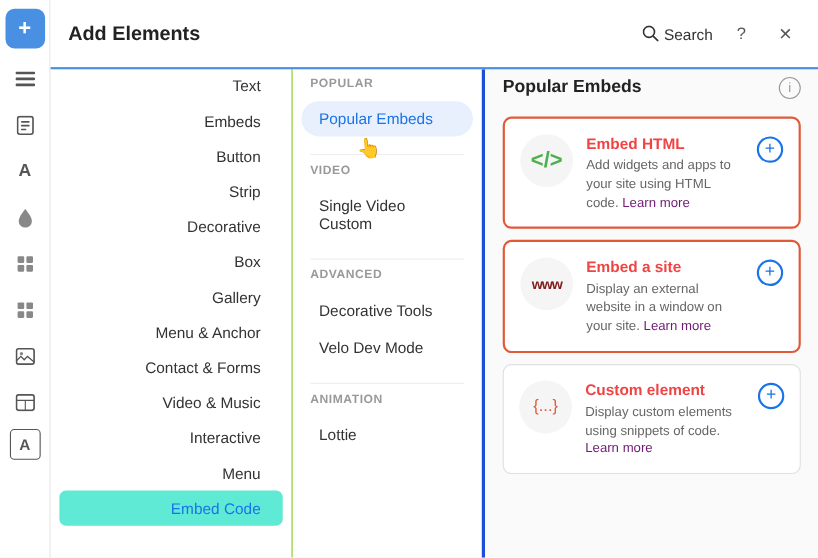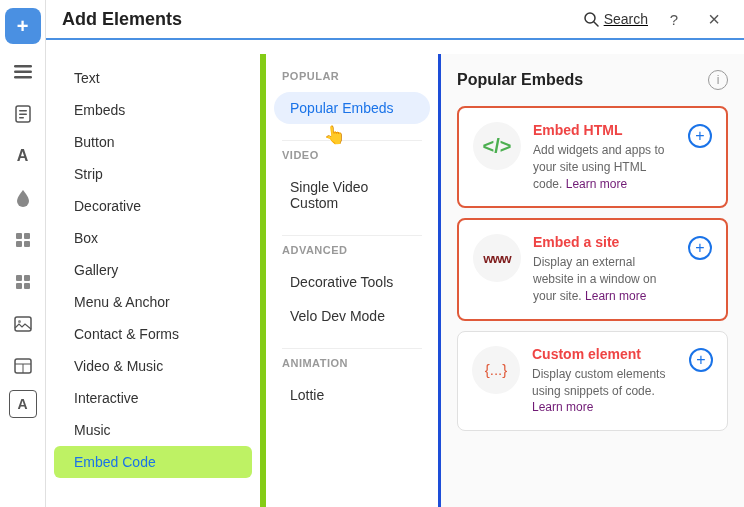--- a/index.html
+++ b/index.html
@@ -47,24 +47,25 @@
     .main-panel {
       display: flex;
       flex: 1;
       background: #fff;
       flex-direction: row;
     }
 
     
     .add-elements-panel {
       width: 220px;
-      border-right: 6px solid #84cc16;
+      border-right: 1px solid #84cc16;
       display: flex;
       flex-direction: column;
       flex-shrink: 0;
+      text-align: right;
     }
     .header-btn {
       background: none;
       border: none;
       cursor: pointer;
       color: #555;
       font-size: 16px;
       display: flex;
       align-items: center;
       justify-content: center;
@@ -81,21 +82,21 @@
     }
     .nav-item {
       padding: 8px 20px;
       font-size: 14px;
       color: #333;
       cursor: pointer;
       border-radius: 6px;
       margin: 0 8px;
     }
     .nav-item.active {
-      background: #bef264;
+      background: #5eead4;
       color: #1a73e8;
       font-weight: 500;
     }
 
     
     .middle-col {
       width: 175px;
       border-right: 3px solid #1d4ed8;
       padding: 16px 0;
       flex-shrink: 0;
@@ -293,24 +294,24 @@
       <rect x="1" y="1" width="16" height="14" rx="2" stroke="#555" stroke-width="1.5" fill="none"></rect>
       <line x1="1" y1="6" x2="17" y2="6" stroke="#555" stroke-width="1"></line>
       <line x1="9" y1="6" x2="9" y2="15" stroke="#555" stroke-width="1"></line>
     </svg>
   </div>
   <div class="left-sidebar-icon" style="font-size:14px;font-weight:bold;color:#555;border:1.5px solid #555;border-radius:4px;width:28px;height:28px;">A</div>
 </div>
 
 <div class="main-panel" style="position:relative;">
 
-  <div style="position:absolute;top:0;left:0;right:0;height:40px;background:#fff;border-bottom:2px solid #4a90e2;display:flex;align-items:center;padding:0 16px;justify-content:space-between;z-index:10;">
+  <div style="position:absolute;top:0;left:0;right:0;height:63px;background:#fff;border-bottom:2px solid #4a90e2;display:flex;align-items:center;padding:0 16px;justify-content:space-between;z-index:10;">
     <div style="font-size:18px;font-weight:600;color:#222;">Add Elements</div>
     <div style="display:flex;align-items:center;gap:12px;">
-      <div style="display:flex;align-items:flex-end;gap:5px;cursor:pointer;text-decoration:underline;">
+      <div style="display:flex;align-items:flex-start;gap:5px;cursor:pointer;">
         <svg width="15" height="15" viewBox="0 0 15 15" fill="none">
           <circle cx="6" cy="6" r="5" stroke="#333" stroke-width="1.5"></circle>
           <line x1="10" y1="10" x2="14" y2="14" stroke="#333" stroke-width="1.5" stroke-linecap="round"></line>
         </svg>
         <span style="font-size:14px;color:#333;">Search</span>
       </div>
       <button class="header-btn" style="font-size:15px;color:#555;background:none;border:none;cursor:pointer;">?</button>
       <button class="header-btn" style="font-size:20px;color:#555;background:none;border:none;cursor:pointer;line-height:1;">×</button>
     </div>
   </div>
@@ -321,21 +322,21 @@
       <div class="nav-item">Embeds</div>
       <div class="nav-item">Button</div>
       <div class="nav-item">Strip</div>
       <div class="nav-item">Decorative</div>
       <div class="nav-item">Box</div>
       <div class="nav-item">Gallery</div>
       <div class="nav-item">Menu &amp; Anchor</div>
       <div class="nav-item">Contact &amp; Forms</div>
       <div class="nav-item">Video &amp; Music</div>
       <div class="nav-item">Interactive</div>
-      <div class="nav-item">Music</div>
+      <div class="nav-item">Menu</div>
       <div class="nav-item active">Embed Code</div>
     </div>
   </div>
 
   <div class="middle-col" style="margin-top:54px;">
     <div class="middle-section">
       <div class="section-label">POPULAR</div>
       <div class="middle-item active" style="position:relative;">
         Popular Embeds
         

